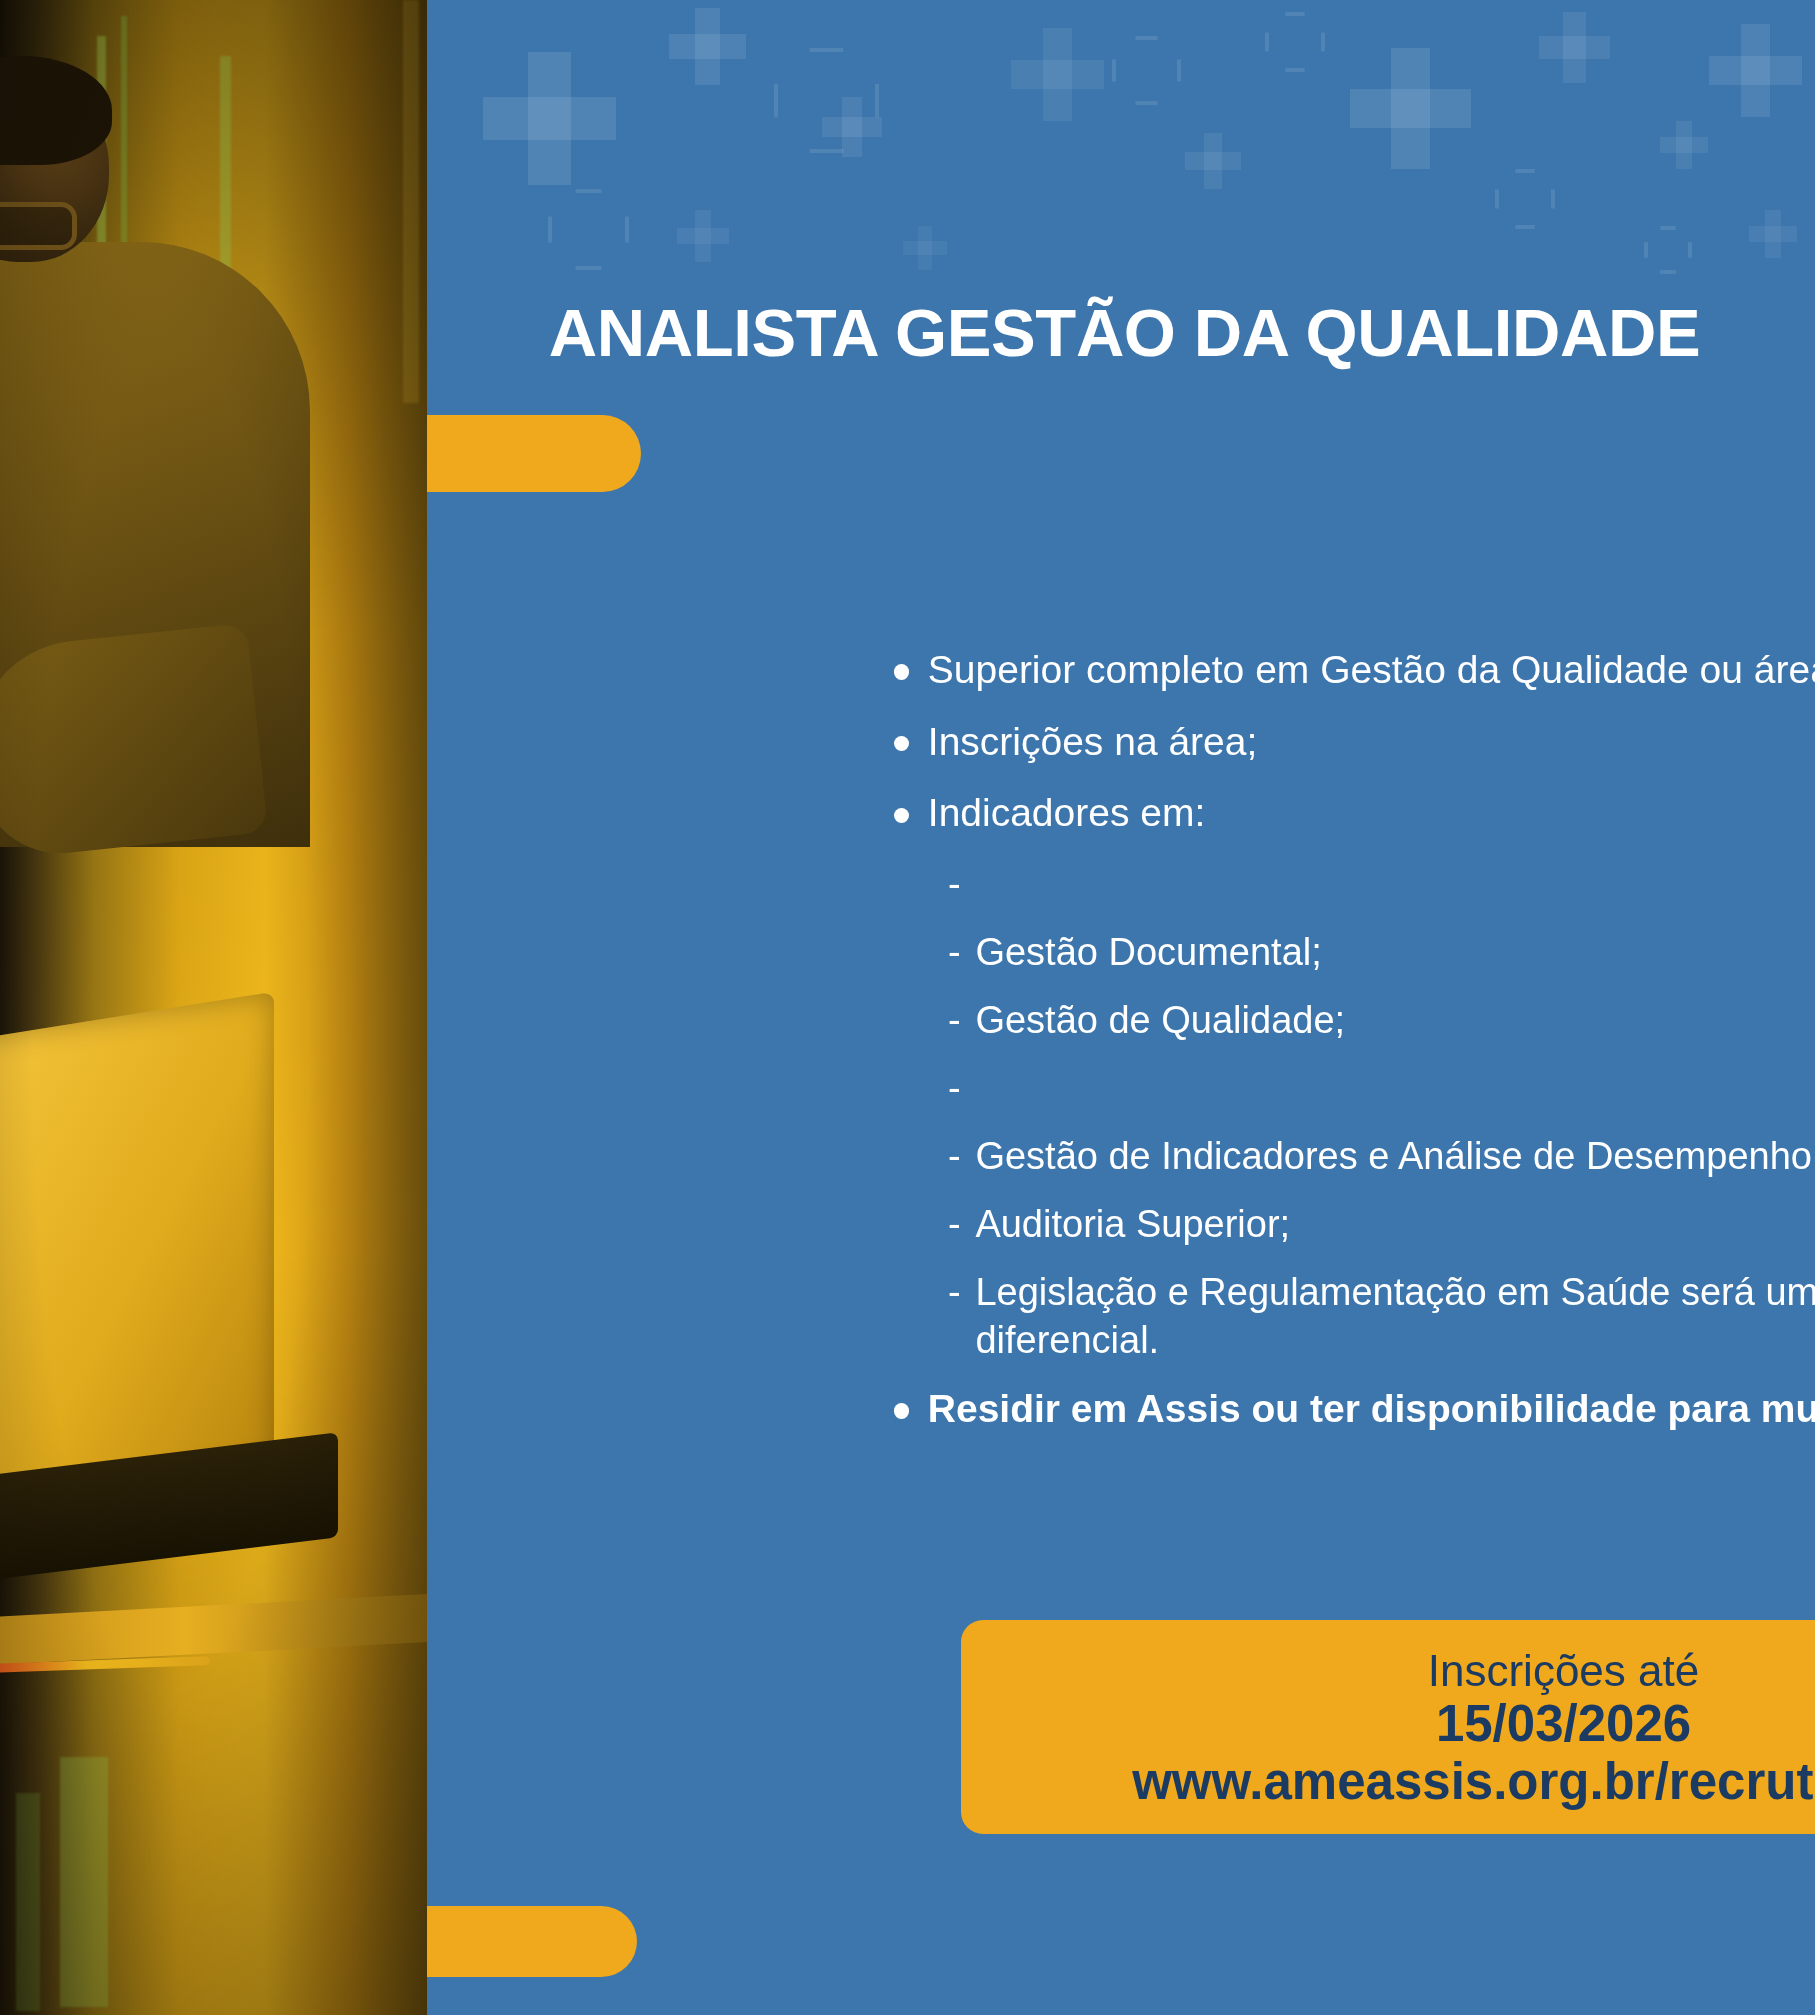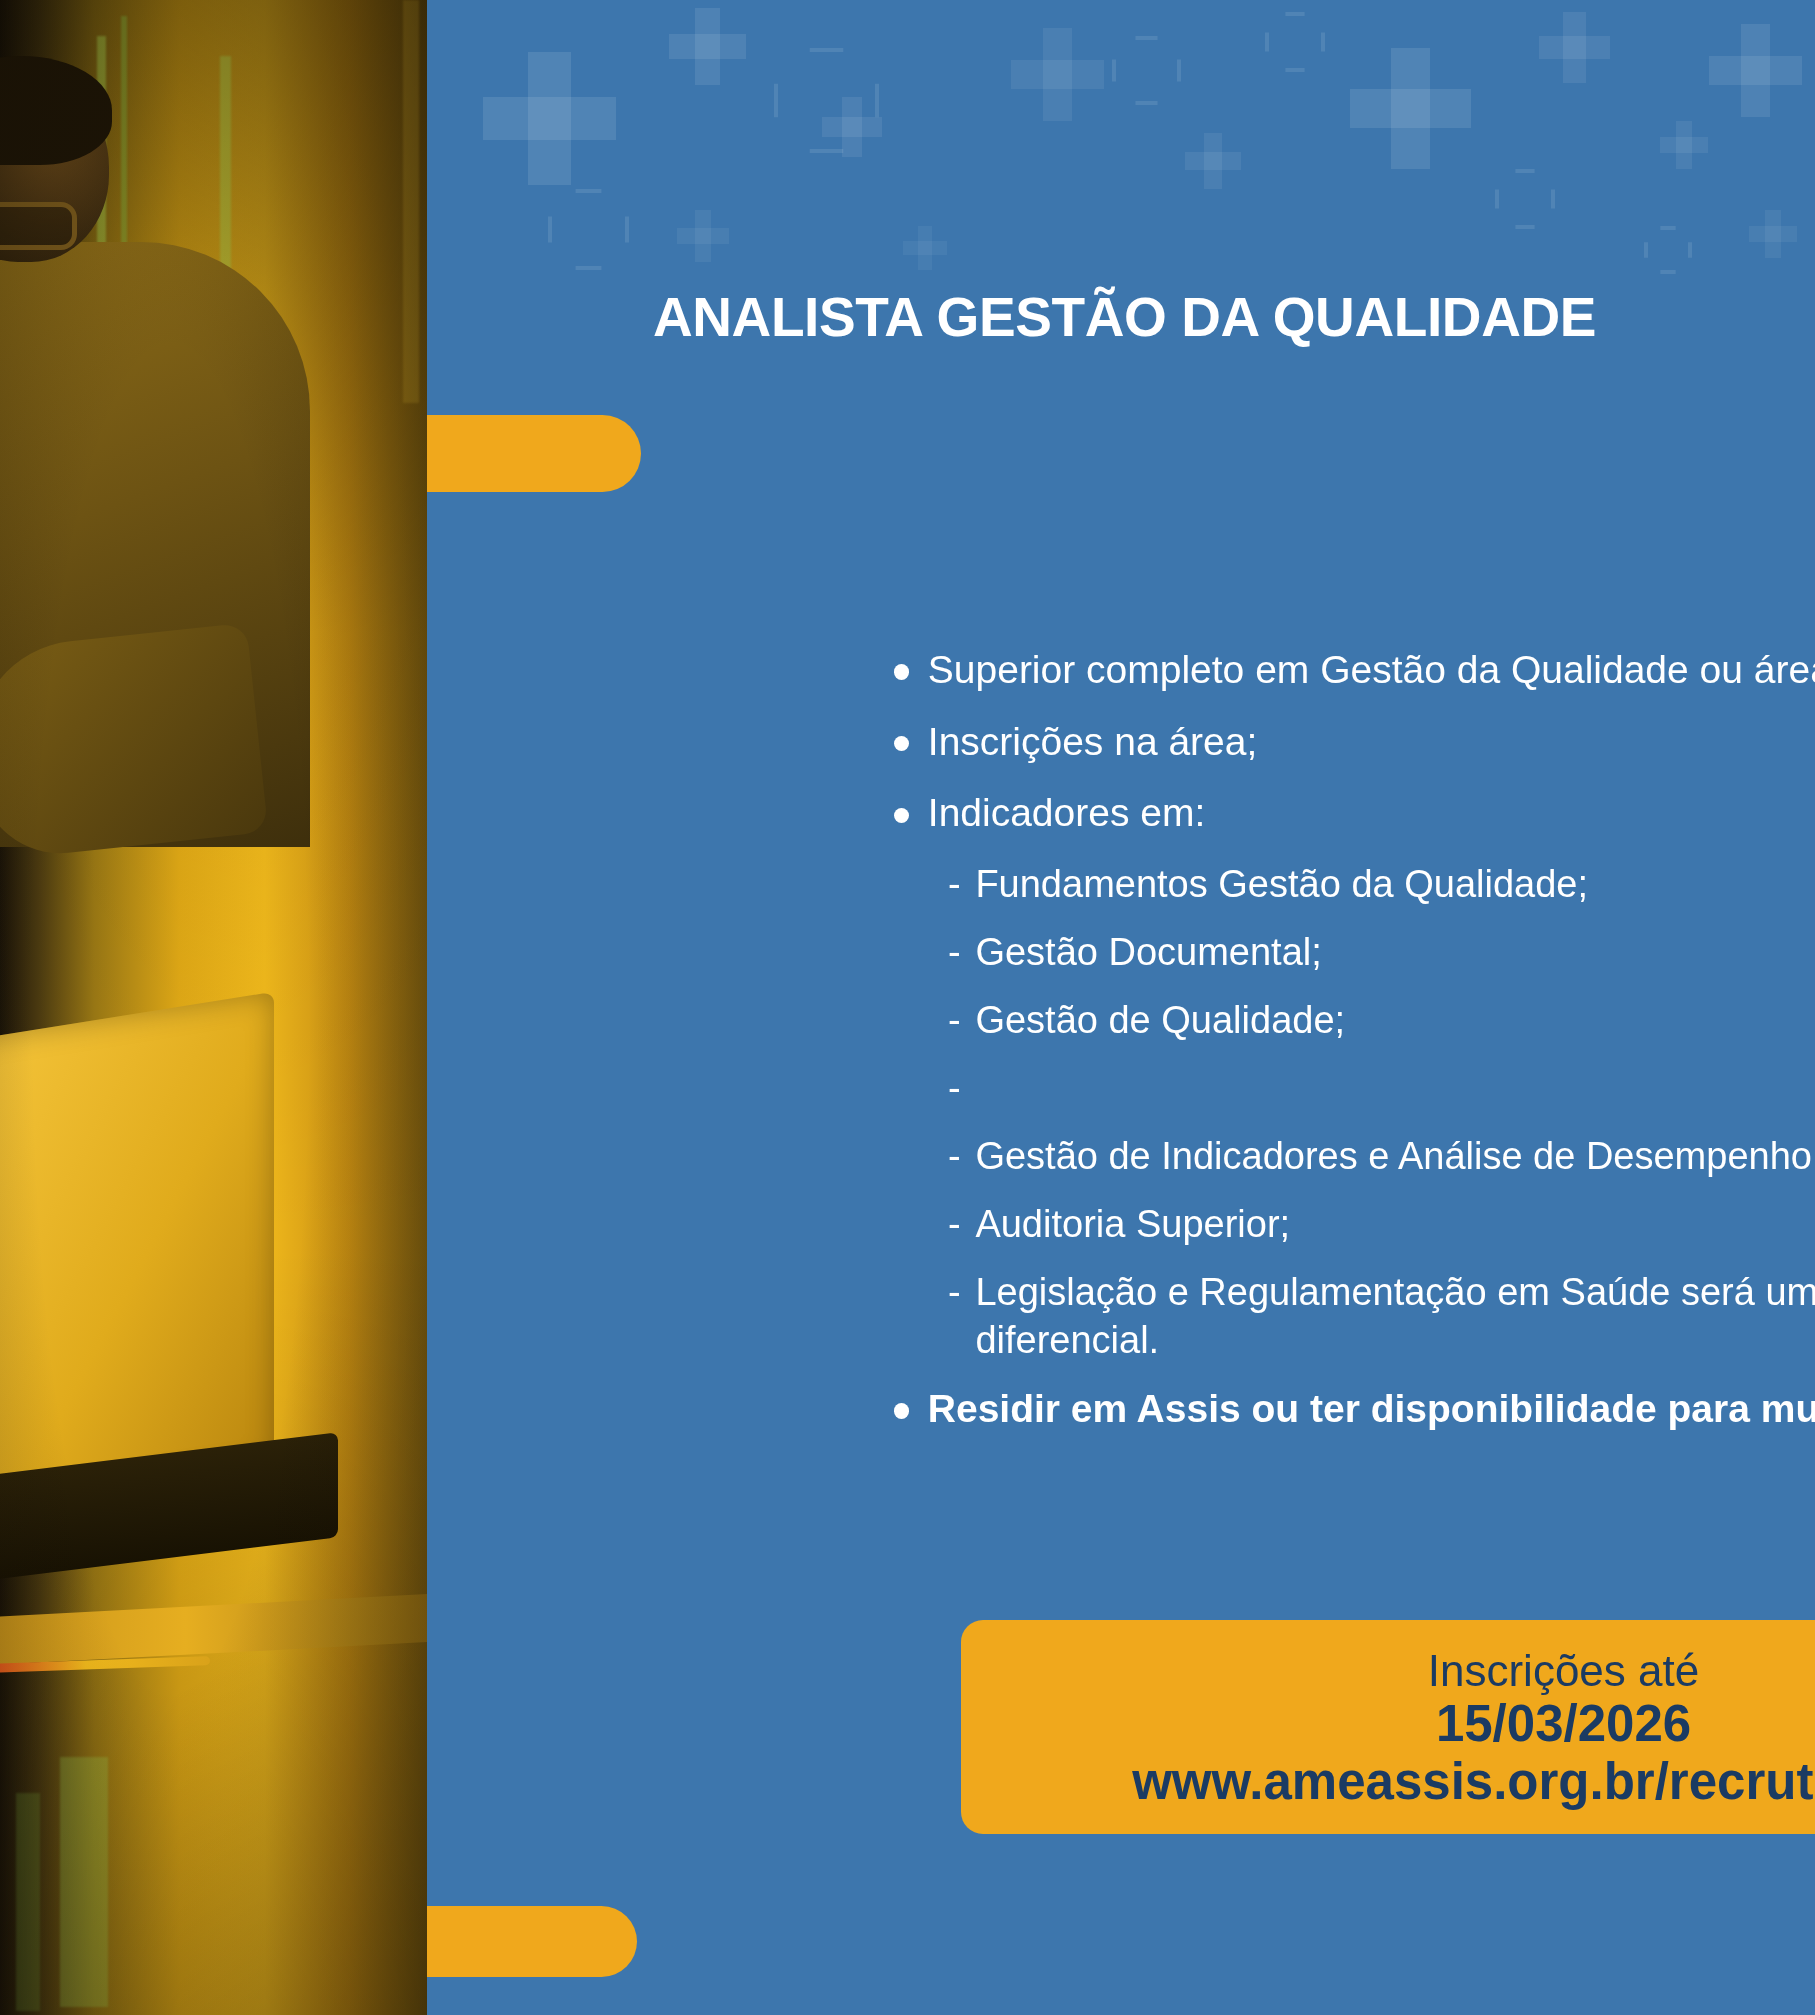--- a/index.html
+++ b/index.html
@@ -172,21 +172,21 @@
 
   
   .title {
     position: absolute;
     left: 81px;
     top: 250px;
     width: 1233px;
     text-align: center;
     color: #ffffff;
     font-weight: 700;
-    font-size: 55px;
+    font-size: 67px;
     line-height: 1.12;
     letter-spacing: -0.4px;
   }
 
   
   .reqs {
     position: absolute;
     left: 467px;
     top: 645px;
     width: 1282px;
@@ -308,21 +308,20 @@
         <span>Inscrições na área;</span>
       </div>
 
       <div class="req-item">
         <span class="bullet"></span>
         <span>Indicadores em:</span>
       </div>
 
       <div class="sub-item">
         <span class="dash">-</span>
-        <span>Fundamentos Gestão da Qualidade;</span>
       </div>
       <div class="sub-item">
         <span class="dash">-</span>
         <span>Gestão Documental;</span>
       </div>
       <div class="sub-item">
         <span class="dash">-</span>
         <span>Gestão de Qualidade;</span>
       </div>
       <div class="sub-item">

